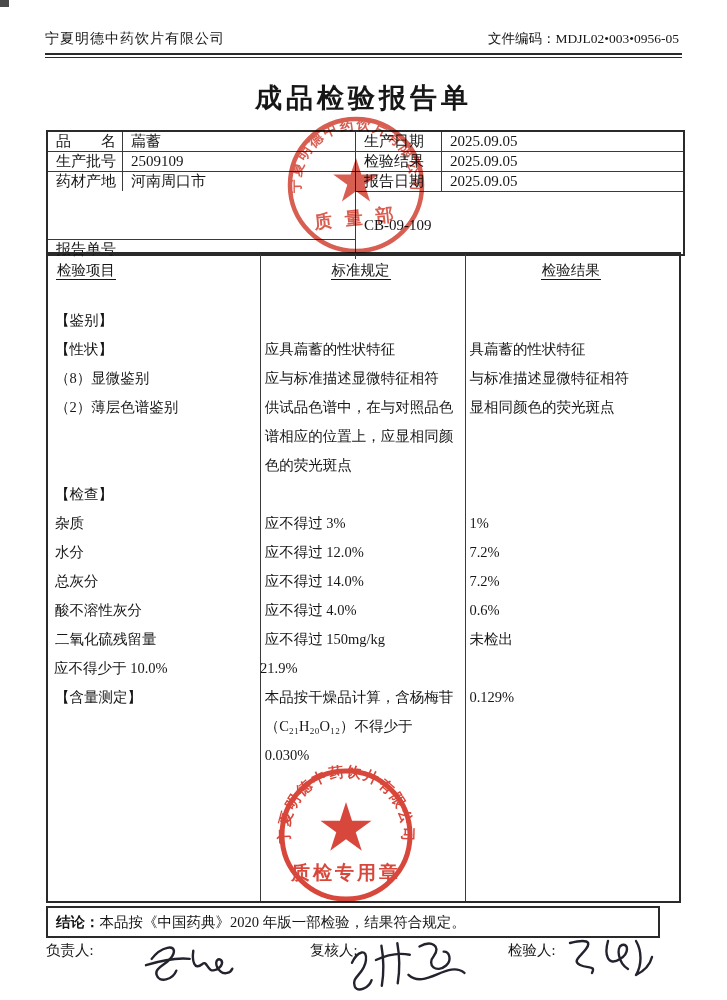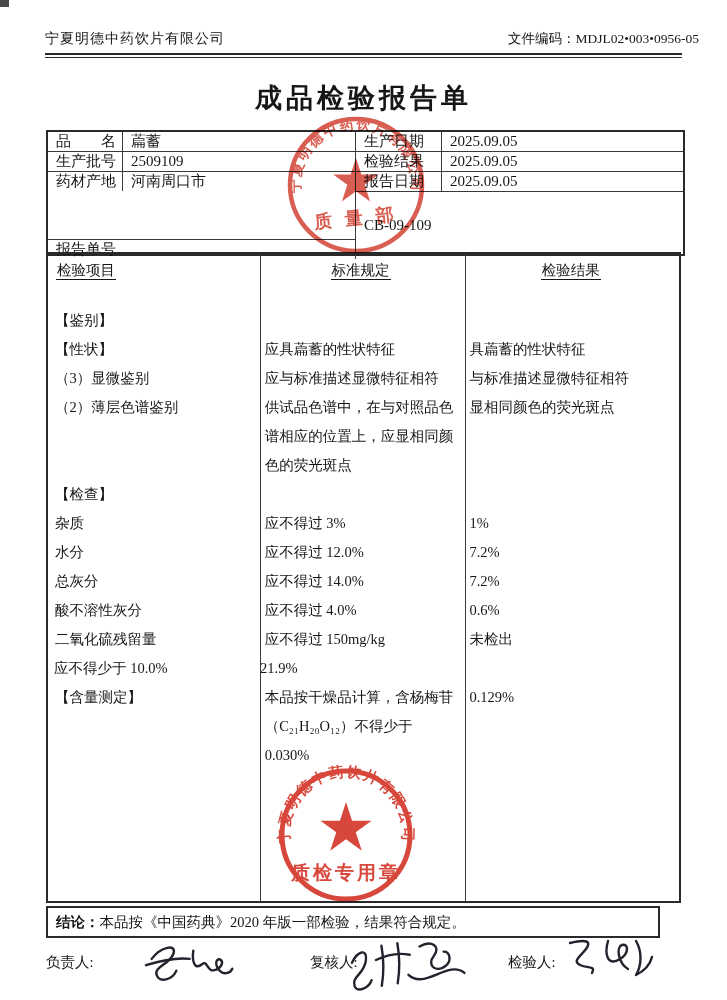--- a/index.html
+++ b/index.html
@@ -6,21 +6,21 @@
   .page {
     position:relative; width:727px; height:1000px; margin:0 auto;
     background:#ffffff; overflow:hidden;
     font-family:"Liberation Serif","DejaVu Serif",serif;
     color:#161616;
   }
   .scan-mark { position:absolute; left:0; top:0; width:9px; height:7px; background:#4a4a4a; }
 
   
   .hdr-company { position:absolute; left:45px; top:30px; font-size:14px; letter-spacing:1px; }
-  .hdr-code    { position:absolute; right:28px; top:30px; font-size:13.5px; }
+  .hdr-code    { position:absolute; right:48px; top:30px; font-size:13.5px; }
   .hdr-rule    { position:absolute; left:45px; right:45px; top:53px; height:2px;
                  border-top:2.5px solid #2b2b2b; border-bottom:1px solid #2b2b2b; }
   .doc-title   { position:absolute; left:0; right:0; top:80px; text-align:center;
                  font-size:27px; font-weight:700; letter-spacing:4px; }
 
   
   .info-table { position:absolute; left:46px; top:130px; width:635px; height:122px;
                 border:2px solid #2a2a2a; display:grid;
                 grid-template-columns:74px 233px 86px 1fr;
                 grid-template-rows:repeat(4,1fr); font-size:15px; }
@@ -46,21 +46,21 @@
   .insp-row .c1 { width:212px; padding-left:7px; box-sizing:border-box; }
   .insp-row .c2 { width:205px; padding-left:6px; padding-right:4px; box-sizing:border-box; }
   .insp-row .c3 { width:218px; padding-left:7px; box-sizing:border-box; }
 
   
   .conclusion { position:absolute; left:46px; top:906px; width:614px; height:32px;
                 border:2px solid #2a2a2a; box-sizing:border-box; display:flex;
                 align-items:center; padding-left:8px; font-size:14.5px; }
   .conclusion .clabel { font-weight:700; }
   .sig-row { position:absolute; left:46px; top:941px; width:635px; font-size:14.5px; }
-  .sig-label { position:absolute; top:12px; white-space:nowrap; }
+  .sig-label { position:absolute; top:0; white-space:nowrap; }
   .sl1 { left:0; } .sl2 { left:264px; } .sl3 { left:462px; }
   .sig-svg { position:absolute; }
   .sig-svg path { fill:none; stroke:#23232e; stroke-width:2.4; stroke-linecap:round; stroke-linejoin:round; }
   .sig1 { left:92px;  top:-6px; transform:rotate(-3deg); }
   .sig2 { left:292px; top:-14px; transform:rotate(-2deg); }
   .sig3 { left:512px; top:-12px; }
 
   
   .stamp { position:absolute; mix-blend-mode:multiply; pointer-events:none; }
   .stamp-top { left:281px; top:112px; opacity:.82; }
@@ -115,21 +115,21 @@
       <div class="c3"></div>
     </div>
 
     <div class="insp-row">
       <div class="c1">【性状】</div>
       <div class="c2">应具萹蓄的性状特征</div>
       <div class="c3">具萹蓄的性状特征</div>
     </div>
 
     <div class="insp-row">
-      <div class="c1">（3）显微鉴别</div>
+      <div class="c1">（8）显微鉴别</div>
       <div class="c2">应与标准描述显微特征相符</div>
       <div class="c3">与标准描述显微特征相符</div>
     </div>
 
     <div class="insp-row">
       <div class="c1">（2）薄层色谱鉴别</div>
       <div class="c2">供试品色谱中，在与对照品色谱相应的位置上，应显相同颜色的荧光斑点</div>
       <div class="c3">显相同颜色的荧光斑点</div>
     </div>
 

